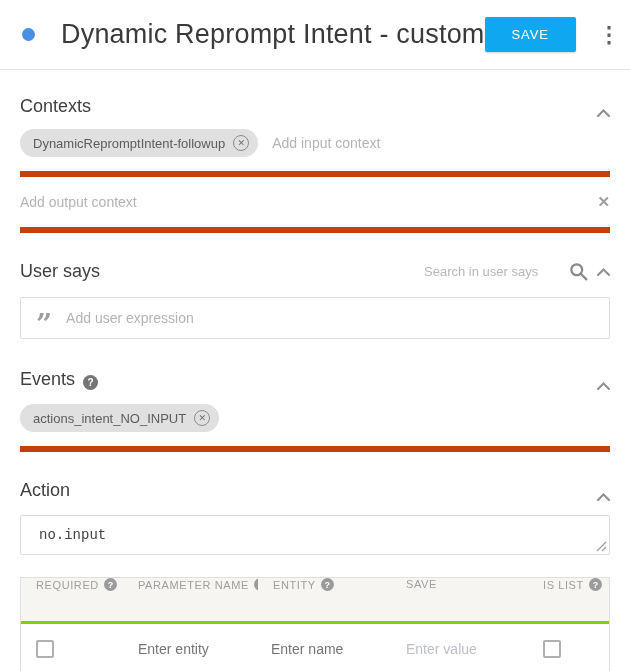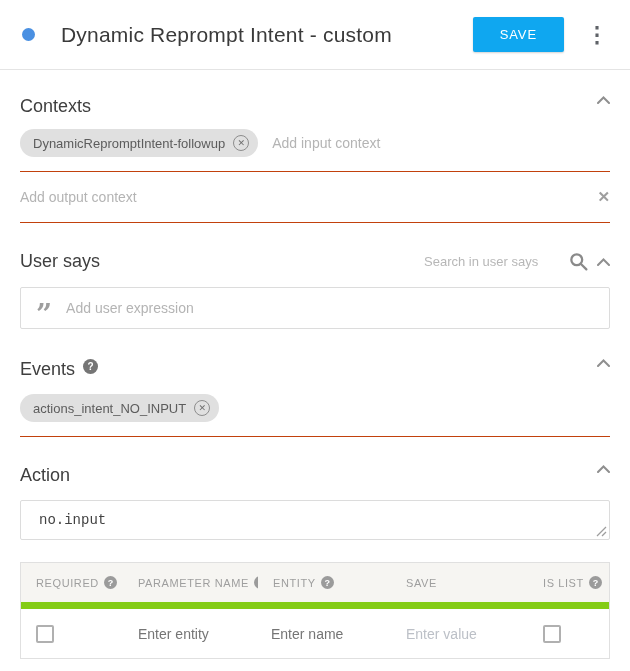--- a/index.html
+++ b/index.html
@@ -10,39 +10,39 @@
     color: #3c3c3c;
   }
 
   
   .header {
     display: flex; align-items: center;
     height: 70px; padding: 0 16px 0 22px;
     border-bottom: 1px solid #e4e4e4;
   }
   .intent-dot { width: 13px; height: 13px; border-radius: 50%; background: #4a90e2; flex: none; }
-  .title { margin-left: 26px; font-size: 21px; color: #3a3a3a; letter-spacing: .2px; white-space: nowrap; }
+  .title { margin-left: 26px; font-size: 27px; color: #3a3a3a; letter-spacing: .2px; white-space: nowrap; }
   .spacer { flex: 1; }
   .save-btn {
     background: #0fa7f0; color: #fff; border: none; border-radius: 2px;
     font-family: inherit; font-size: 13px; letter-spacing: .9px;
     padding: 10px 27px; cursor: pointer;
     box-shadow: 0 1px 2px rgba(0,0,0,.18);
   }
   .kebab {
     margin-left: 16px; padding: 0 6px; cursor: pointer;
     color: #5f6368; font-size: 22px; font-weight: bold; line-height: 1; user-select: none;
   }
 
   
   .section { padding: 0 20px; }
-  .section-head { display: flex; align-items: flex-start; }
+  .section-head { display: flex; align-items: flex-end; }
   .section-title { font-size: 18px; color: #3f3f3f; }
   .chev { margin-left: auto; cursor: pointer; display: flex; align-items: center; }
-  .rule-row { border-bottom: 1px solid #c2410c; }
+  .rule-row { border-bottom: 6px solid #c2410c; }
 
   .chip {
     display: inline-flex; align-items: center;
     background: #e0e0e0; border-radius: 16px;
     padding: 6px 9px 6px 13px; cursor: pointer;
     font-size: 13px; color: #5c5c5c; white-space: nowrap;
   }
   .chip-x {
     margin-left: 8px; width: 16px; height: 16px; flex: none;
     border: 1px solid #8d8d8d; border-radius: 50%;
@@ -104,22 +104,22 @@
   .action-box {
     margin-top: 14px; height: 40px; position: relative;
     border: 1px solid #dcdcdc; border-radius: 2px;
     display: flex; align-items: center; padding: 0 18px; font-family: Liberation Mono, monospace;
   }
   .resize-handle { position: absolute; right: 2px; bottom: 2px; cursor: nwse-resize; line-height: 0; }
 
   
   .param-table { margin: 22px 20px 0; border: 1px solid #e0e0e0; }
   .t-head {
-    display: flex; align-items: center; height: 46px;
-    background: #f6f5f2; border-bottom: 7px solid #84cc16;
+    display: flex; align-items: flex-start; height: 46px;
+    background: #f6f5f2; border-bottom: 3px solid #84cc16;
   }
   .t-row { display: flex; align-items: center; height: 49px; background: #fff; }
   .t-col { padding-left: 15px; display: flex; align-items: center; overflow: hidden; }
   .c1 { width: 102px; flex: none; }
   .c2 { width: 135px; flex: none; }
   .c3 { width: 133px; flex: none; }
   .c4 { width: 128px; flex: none; }
   .c5 { flex: 1; padding-left: 24px; }
   .t-label { font-size: 11px; color: #9e9e9e; letter-spacing: .6px; white-space: nowrap; }
   .cbox {

